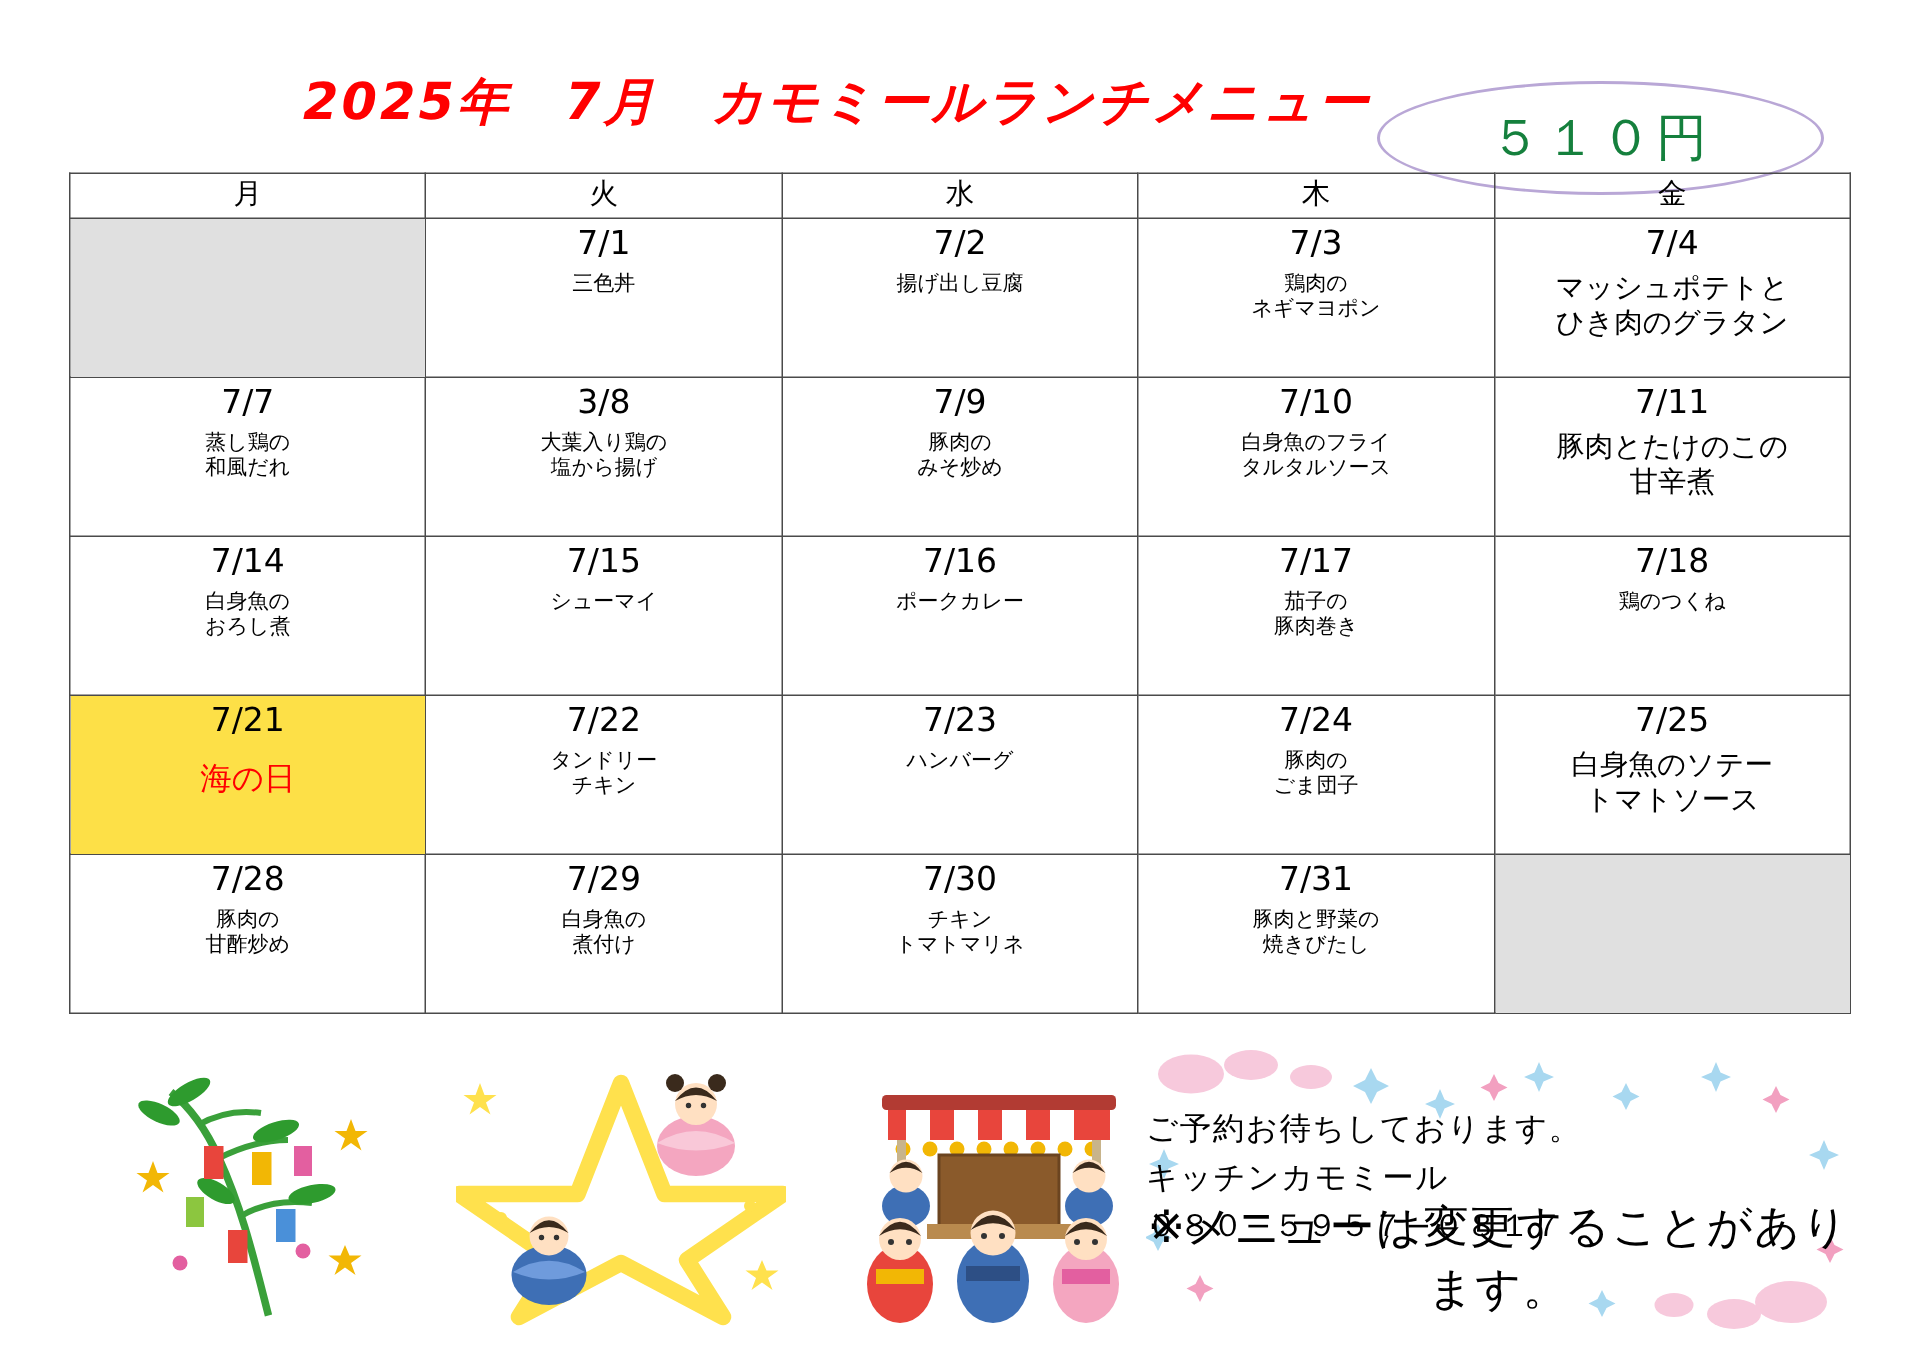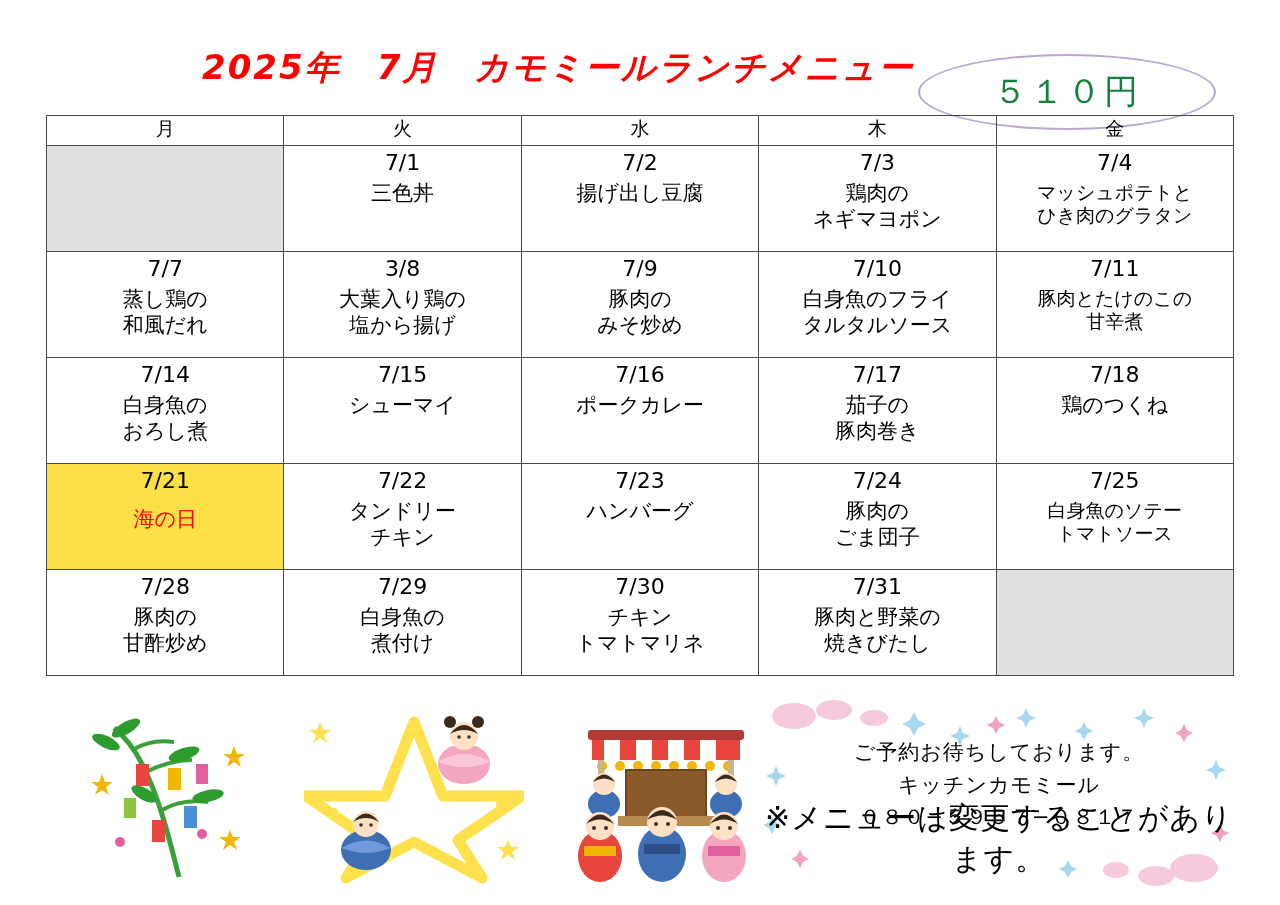--- a/index.html
+++ b/index.html
@@ -88,21 +88,21 @@
     display: block;
     text-align: center;
     font-size: 22px;
     color: #000;
     margin-top: 4px;
     font-family: "DejaVu Sans", sans-serif;
   }
   .menu {
     display: block;
     text-align: center;
-    font-size: 21px;
+    font-size: 14px;
     line-height: 1.22;
     color: #000;
     margin-top: 6px;
     padding: 0 2px;
     font-family: "DejaVu Sans", sans-serif;
     white-space: pre-line;
   }
   .menu.small { font-size: 19px; }
   .menu.holiday-text { color: #ff0000; font-size: 21px; margin-top: 14px; }
 
@@ -127,21 +127,21 @@
   }
   #info-deco {
     position: absolute;
     inset: 0;
     pointer-events: none;
   }
   #info-lines {
     position: absolute;
     left: 0; right: 0;
     top: 36px;
-    text-align: center;
+    text-align: left;
     font-family: "DejaVu Sans", sans-serif;
   }
   #info-lines div { font-size: 21px; line-height: 1.55; color: #000; letter-spacing: 1px;}
   #note {
     position: absolute;
     left: 0; right: 0;
     bottom: 6px;
     text-align: center;
     font-size: 30px;
     color: #000;

